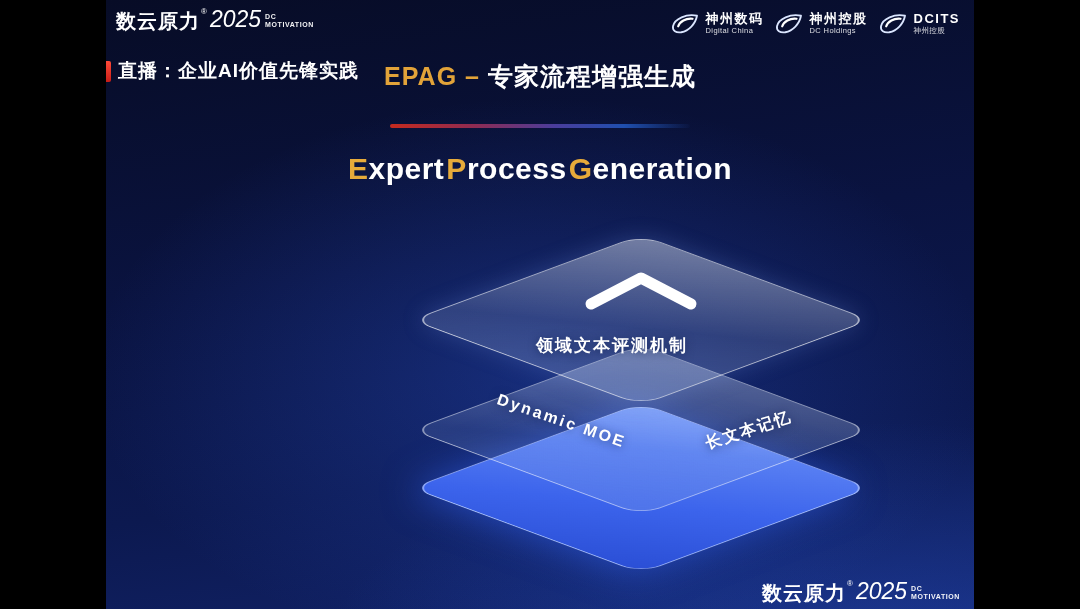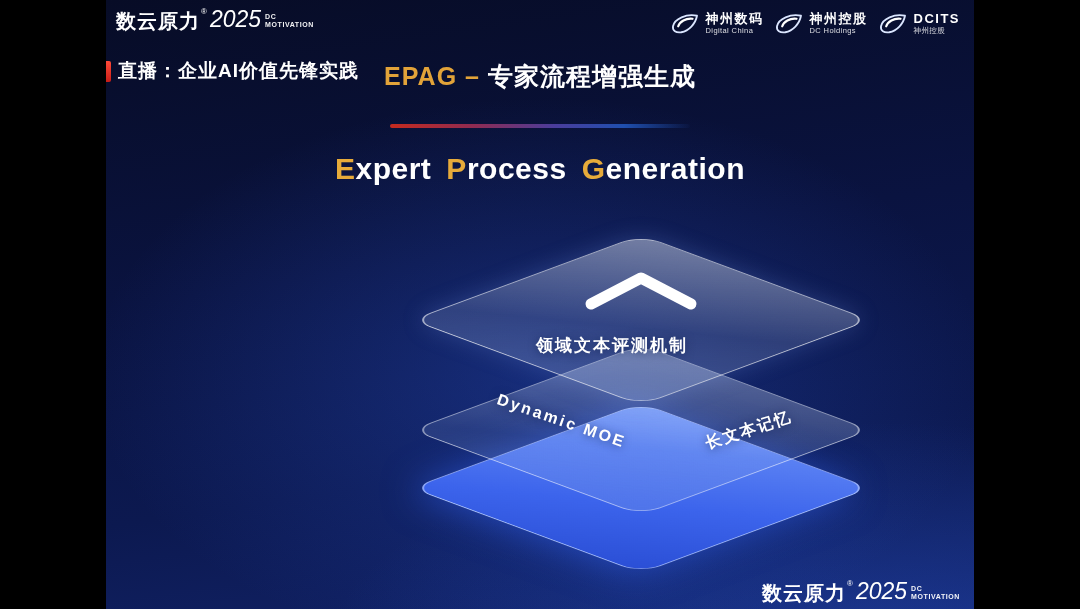--- a/index.html
+++ b/index.html
@@ -28,21 +28,21 @@
   .live-bar{width:5px;height:21px;background:linear-gradient(180deg,#ff4a38,#c81d17);margin-right:7px;border-radius:0 2px 2px 0;}
   .live-text{font-size:19px;font-weight:800;letter-spacing:1px;}
   
   .page-title{position:absolute;left:0;right:0;top:60px;text-align:center;font-size:25px;font-weight:800;letter-spacing:1px;}
   .title-gold{color:#e2a339;margin-right:8px;}
   .title-cn{color:#ffffff;}
   
   .divider{position:absolute;top:124px;left:50%;transform:translateX(-50%);width:300px;height:4px;border-radius:2px;
     background:linear-gradient(90deg,#c52a1e 0%,#8e2b52 28%,#4a3d9c 55%,#1f4fae 78%,rgba(25,70,160,0.05) 100%);}
   
-  .headline{position:absolute;left:0;right:0;top:152px;display:flex;justify-content:center;gap:15px;
+  .headline{position:absolute;left:0;right:0;top:152px;display:flex;justify-content:center;gap:2px;
     font-size:30px;font-weight:600;letter-spacing:0.5px;}
   .initial{color:#e7ab3a;}
   .rest{color:#ffffff;}
   
   .layer{position:absolute;left:535px;width:322px;height:322px;border-radius:28px;
     transform:translate(-50%,-50%) scaleY(0.37) rotate(45deg);}
   .layer-top{top:320px;z-index:3;
     background:linear-gradient(150deg,rgba(236,243,255,0.46) 0%,rgba(185,203,242,0.18) 55%,rgba(168,190,238,0.30) 100%);
     border:2px solid rgba(255,255,255,0.55);
     box-shadow:0 0 30px rgba(120,150,230,0.25);}

